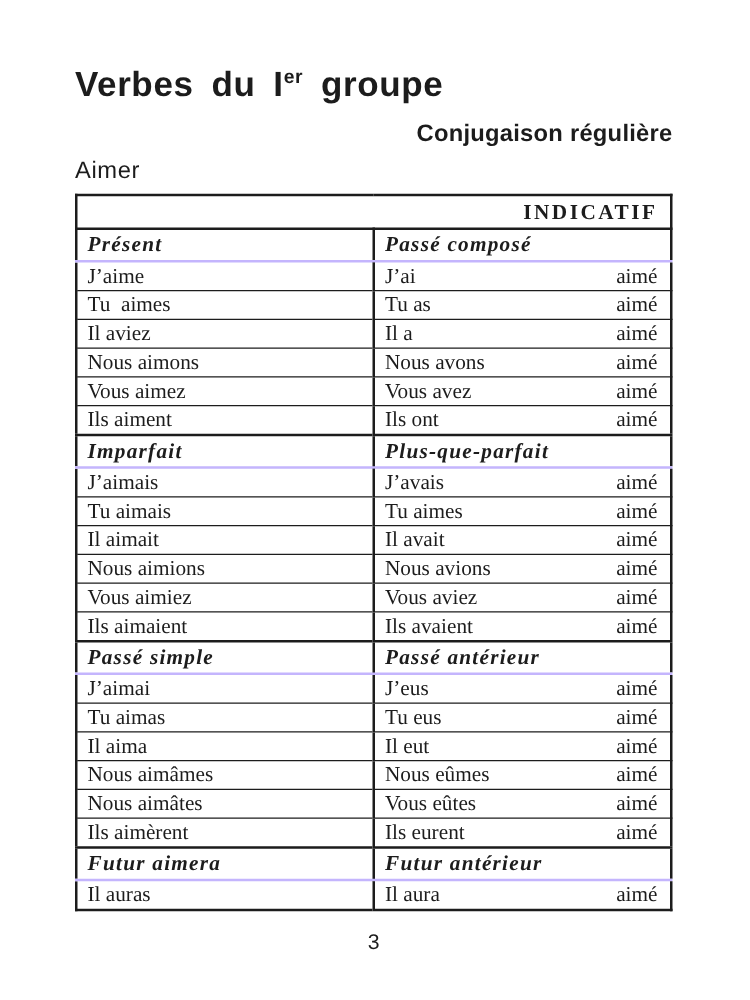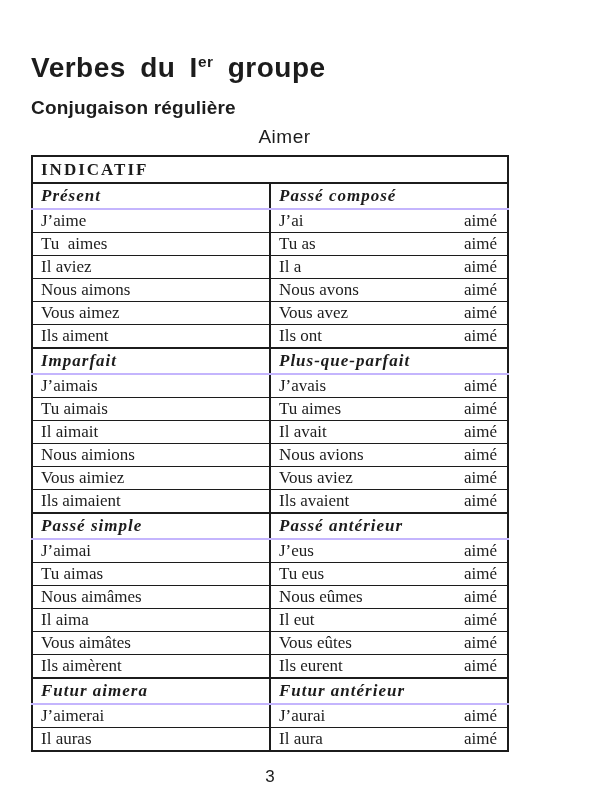--- a/index.html
+++ b/index.html
@@ -10,21 +10,21 @@
     height: 800px;
     overflow: hidden;
   }
   .page {
     position: relative;
     width: 600px;
     height: 636px;
     background: #ffffff;
     color: #1c1c1c;
     box-sizing: border-box;
-    padding: 52px 62px 0 31px;
+    padding: 52px 62px 0 60px;
     font-family: "Liberation Serif", serif;
   }
   .title {
     font-family: "Liberation Sans", sans-serif;
     font-weight: bold;
     font-size: 28px;
     line-height: 32px;
     letter-spacing: 0.5px;
     word-spacing: 6px;
     color: #1c1c1c;
@@ -35,47 +35,47 @@
     font-size: 0.55em;
     line-height: 0;
   }
   .subtitle {
     font-family: "Liberation Sans", sans-serif;
     font-weight: bold;
     font-size: 19px;
     line-height: 22px;
     margin-top: 13px;
     letter-spacing: 0.2px;
+    text-align: right;
   }
   .verb-name {
     font-family: "Liberation Sans", sans-serif;
     font-weight: normal;
     font-size: 19px;
     line-height: 22px;
     margin-top: 7px;
     letter-spacing: 0.5px;
-    text-align: center;
   }
   table.conjugation {
     border-collapse: collapse;
     table-layout: fixed;
     width: 478px;
     margin-top: 7px;
     font-size: 17px;
     color: #1c1c1c;
   }
   table.conjugation td {
     padding: 0 10px 0 8px;
     vertical-align: middle;
   }
   td.left-col { width: 222px; border-right: 2px solid #1c1c1c; white-space: pre; }
   td.right-col { width: 256px; }
   tr.indicatif-row td {
     height: 25px;
-    text-align: left;
+    text-align: right;
     font-weight: bold;
     letter-spacing: 2px;
     border: 2px solid #1c1c1c;
   }
   tr.section-header td {
     height: 24px;
     font-weight: bold;
     font-style: italic;
     letter-spacing: 1px;
     border-top: 2px solid #1c1c1c;
@@ -252,39 +252,39 @@
         <tr class="data-row">
           <td class="left-col">Tu aimas</td>
           <td class="right-col">
             <span class="cell-flex">
               <span>Tu eus</span>
               <span>aimé</span>
             </span>
           </td>
         </tr>
         <tr class="data-row">
+          <td class="left-col">Il aima</td>
+          <td class="right-col">
+            <span class="cell-flex">
+              <span>Il eut</span>
+              <span>aimé</span>
+            </span>
+          </td>
+        </tr>
+        <tr class="data-row">
           <td class="left-col">Nous aimâmes</td>
           <td class="right-col">
             <span class="cell-flex">
               <span>Nous eûmes</span>
               <span>aimé</span>
             </span>
           </td>
         </tr>
         <tr class="data-row">
-          <td class="left-col">Il aima</td>
-          <td class="right-col">
-            <span class="cell-flex">
-              <span>Il eut</span>
-              <span>aimé</span>
-            </span>
-          </td>
-        </tr>
-        <tr class="data-row">
-          <td class="left-col">Vous aimâtes</td>
+          <td class="left-col">Nous aimâtes</td>
           <td class="right-col">
             <span class="cell-flex">
               <span>Vous eûtes</span>
               <span>aimé</span>
             </span>
           </td>
         </tr>
         <tr class="data-row">
           <td class="left-col">Ils aimèrent</td>
           <td class="right-col">
@@ -292,29 +292,20 @@
               <span>Ils eurent</span>
               <span>aimé</span>
             </span>
           </td>
         </tr>
         <tr class="section-header">
           <td class="left-col">Futur aimera</td>
           <td class="right-col">Futur antérieur</td>
         </tr>
         <tr class="data-row">
-          <td class="left-col">J’aimerai</td>
-          <td class="right-col">
-            <span class="cell-flex">
-              <span>J’aurai</span>
-              <span>aimé</span>
-            </span>
-          </td>
-        </tr>
-        <tr class="data-row">
           <td class="left-col">Il auras</td>
           <td class="right-col">
             <span class="cell-flex">
               <span>Il aura</span>
               <span>aimé</span>
             </span>
           </td>
         </tr>
       </tbody>
   </table>

